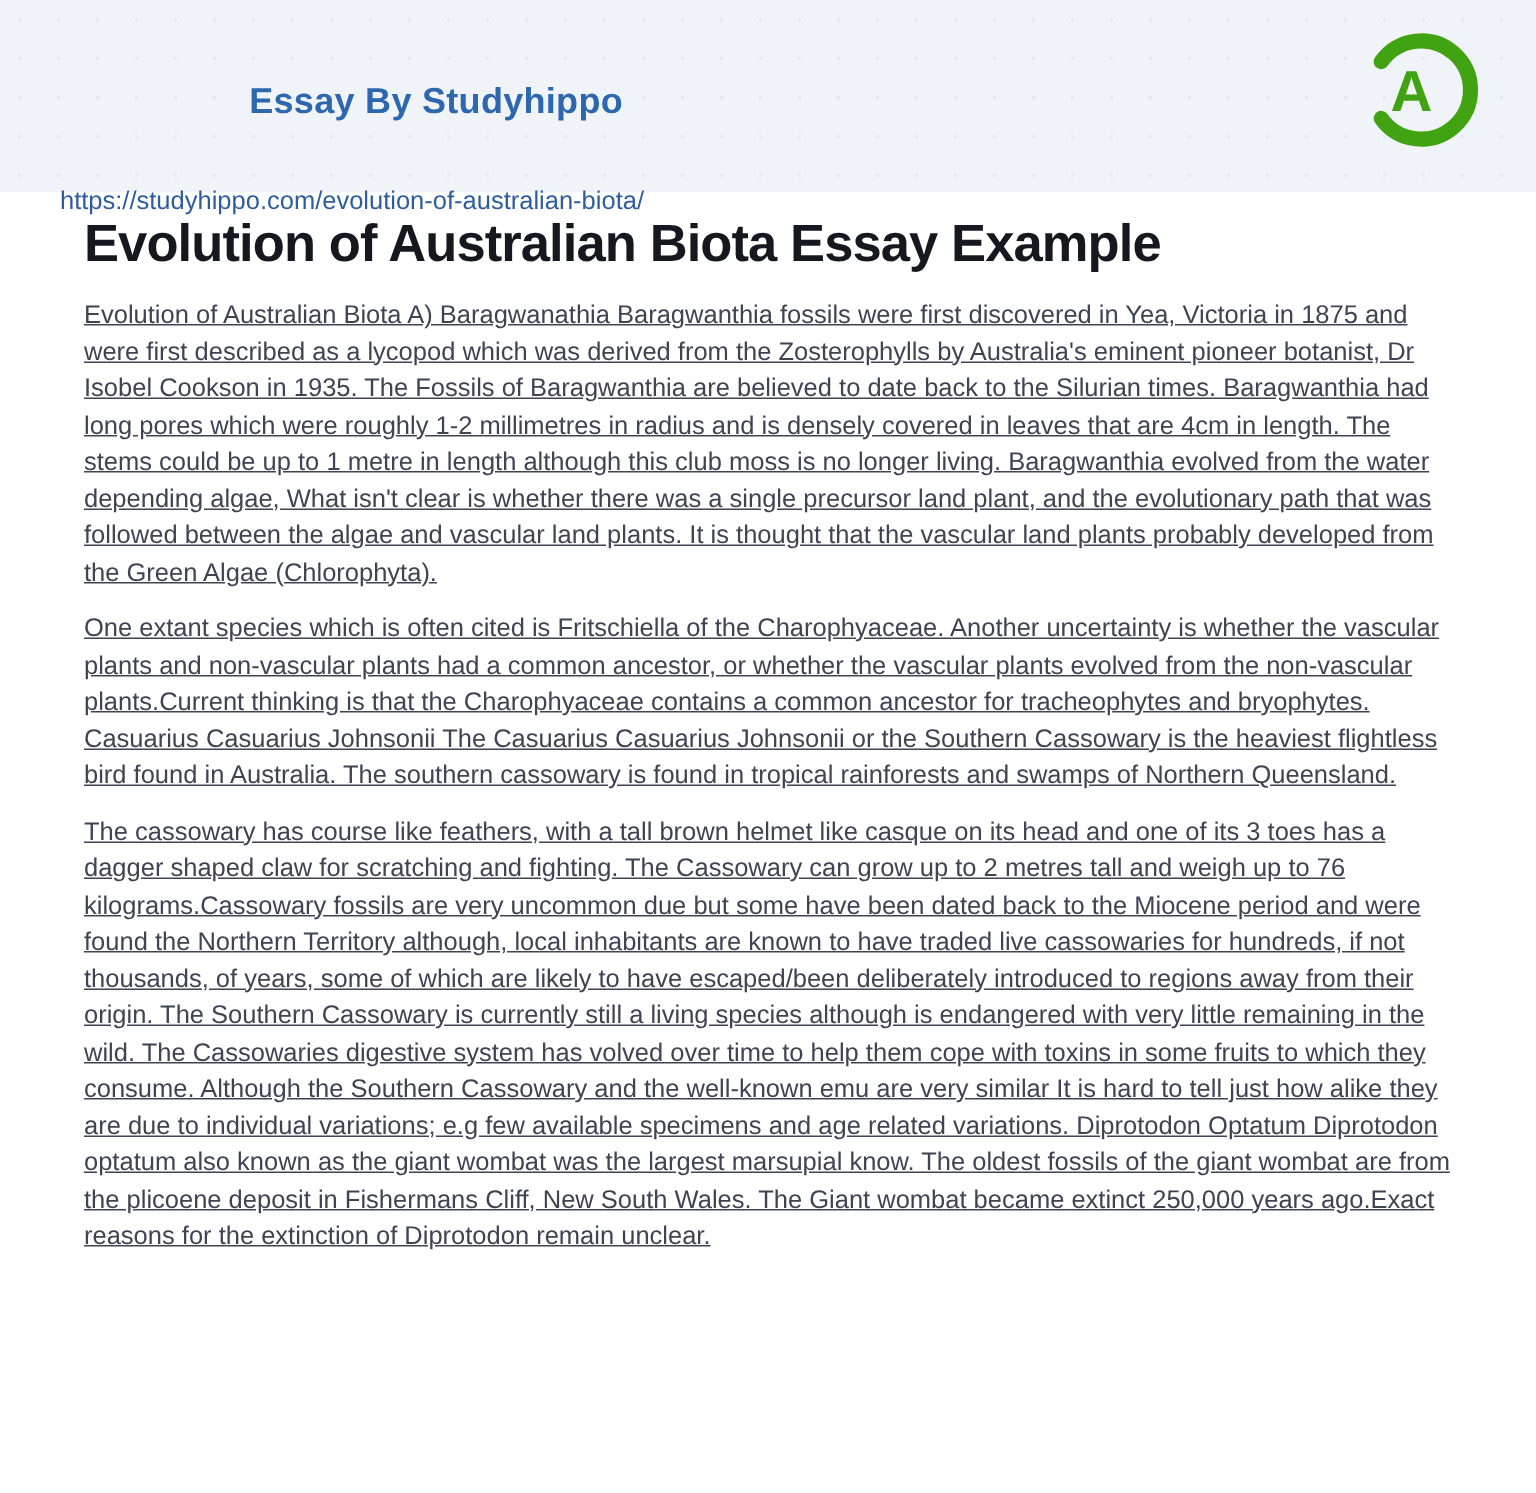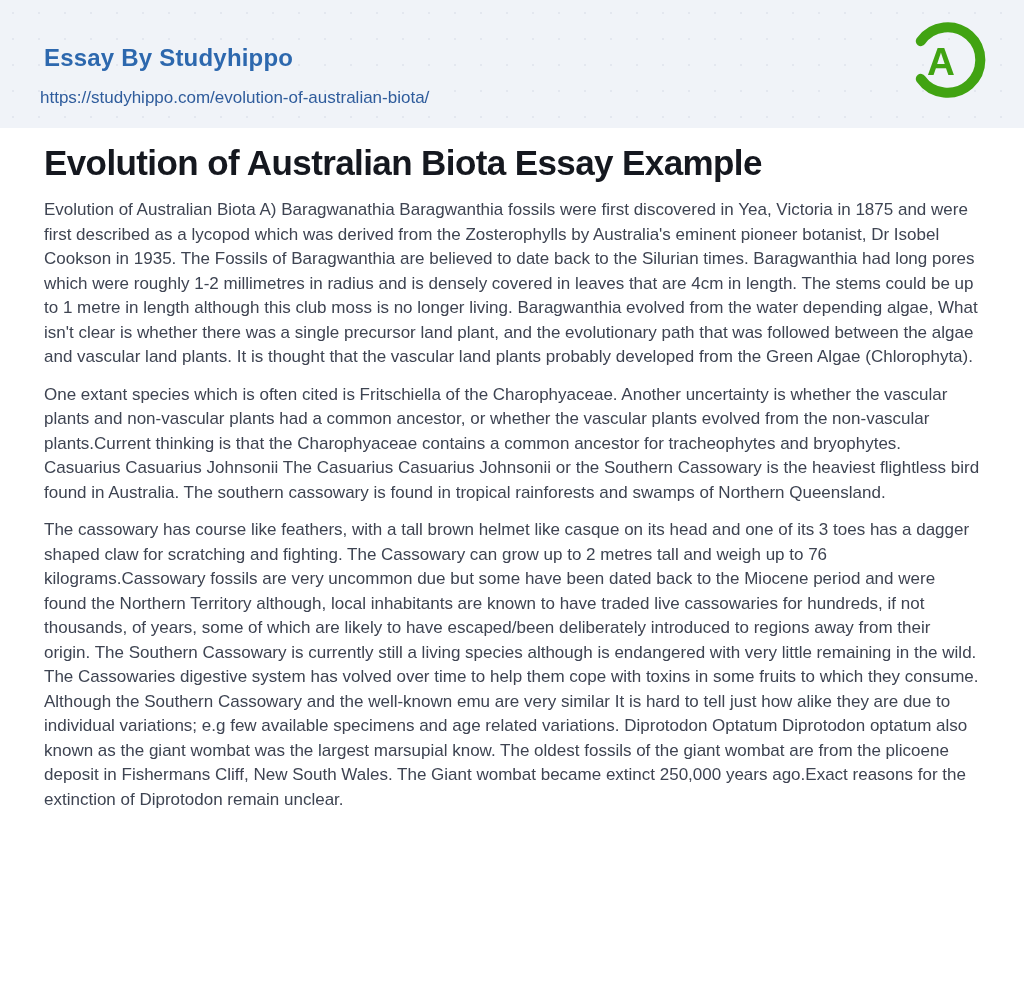--- a/index.html
+++ b/index.html
@@ -18,63 +18,65 @@
     background-color: #f0f3f8;
     background-image: radial-gradient(#e3e7ef 1px, transparent 1.2px);
     background-size: 26px 26px;
   }
   .header-text {
     position: absolute;
     left: 40px;
     top: 40px;
   }
   .site-title {
-    margin: 4px;
+    margin: 14px;
     font-size: 24px;
     font-weight: 700;
     letter-spacing: 0.2px;
     color: #2d68ae;
+    text-align: right;
   }
   .site-url {
     display: inline-block;
-    margin-top: 12px;
+    margin-top: 28px;
     font-size: 17px;
     font-weight: 400;
     color: #2f5c9c;
     text-decoration: none;
     cursor: pointer;
   }
   .logo {
     position: absolute;
     top: 18px;
     right: 36px;
     width: 84px;
     height: 84px;
   }
   .logo svg { display: block; width: 84px; height: 84px; }
   .content {
-    padding: 0 44px;
+    padding: 0 56px;
   }
   .article-title {
     margin: 16px 0 0 0;
     font-size: 35px;
     line-height: 38px;
     font-weight: 800;
     letter-spacing: -0.6px;
     color: #15181f;
   }
   .article-body {
     margin-top: 16px;
   }
   .article-body p {
     margin: 0 0 13px 0;
     font-size: 17px;
     line-height: 24.5px;
     font-weight: 400;
     color: #3e4452;
+    text-decoration: underline;
   }
 </style>
 </head>
 <body>
 
 <header class="site-header">
   <div class="header-text">
     <h2 class="site-title">Essay By Studyhippo</h2>
     <a class="site-url">https://studyhippo.com/evolution-of-australian-biota/</a>
   </div>

